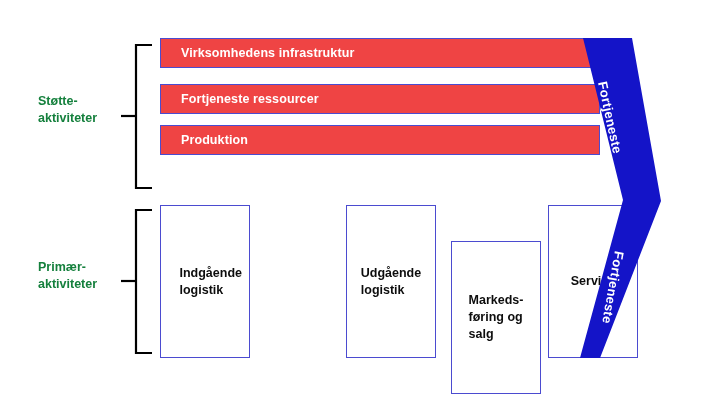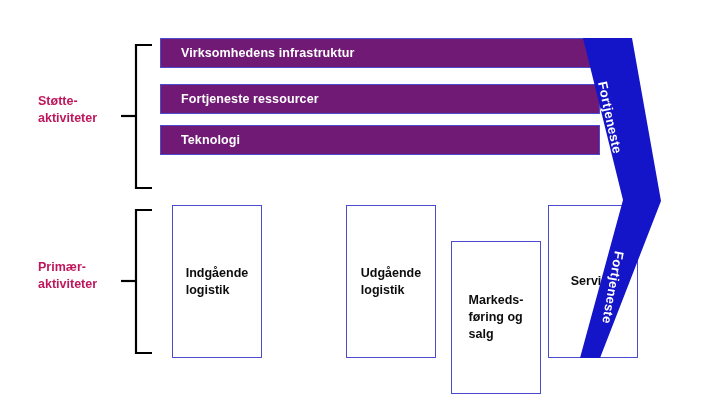--- a/index.html
+++ b/index.html
@@ -17,21 +17,21 @@
     position: relative;
     width: 711px;
     height: 400px;
   }
 
   
   .group-label {
     position: absolute;
     font-weight: bold;
     font-size: 12.5px;
-    color: #be185d;
+    color: #15803d;
     line-height: 1.32;
     text-align: left;
     white-space: pre-line;
   }
   #label-support  { left: 38px; top: 93px;  width: 96px; }
   #label-primary  { left: 38px; top: 259px; width: 96px; }
 
   
   .bracket-svg {
     position: absolute;
@@ -41,21 +41,21 @@
     height: 400px;
     pointer-events: none;
   }
 
   
   .support-bar {
     position: absolute;
     left: 160px;
     width: 440px;
     height: 30px;
-    background: #701a75;
+    background: #ef4444;
     border: 1.2px solid #4b4bd0;
     box-sizing: border-box;
     display: flex;
     align-items: center;
   }
   .support-bar .bar-text {
     color: #ffffff;
     font-weight: bold;
     font-size: 12.5px;
     margin-left: 20px;
@@ -89,21 +89,21 @@
   }
   .primary-box .box-text {
     color: #0d0d0d;
     font-weight: bold;
     font-size: 12.5px;
     line-height: 1.35;
     text-align: left;
     padding: 0 7px;
     white-space: pre-line;
   }
-  #pbox-0 { left: 12px;   }
+  #pbox-0 { left: 0px; justify-content: flex-end;   }
   #pbox-1 { left: 97px;  }
   #pbox-2 { left: 186px; }
   #pbox-3 { left: 291px; margin-top: 36px; }
   #pbox-4 { left: 388px; }
 
   
   #arrow-layer {
     position: absolute;
     left: 0;
     top: 0;
@@ -158,21 +158,21 @@
   <div class="group-label" id="label-primary">Primær-
 aktiviteter</div>
 
   <div class="support-bar" id="bar-0">
     <span class="bar-text">Virksomhedens infrastruktur</span>
   </div>
   <div class="support-bar" id="bar-1">
     <span class="bar-text">Fortjeneste ressourcer</span>
   </div>
   <div class="support-bar" id="bar-2">
-    <span class="bar-text">Teknologi</span>
+    <span class="bar-text">Produktion</span>
   </div>
 
   <div id="primary-row">
     <div class="primary-box" id="pbox-0">
       <span class="box-text">Indgående
 logistik</span>
     </div>
     <div class="primary-box" id="pbox-2">
       <span class="box-text">Udgående
 logistik</span>

